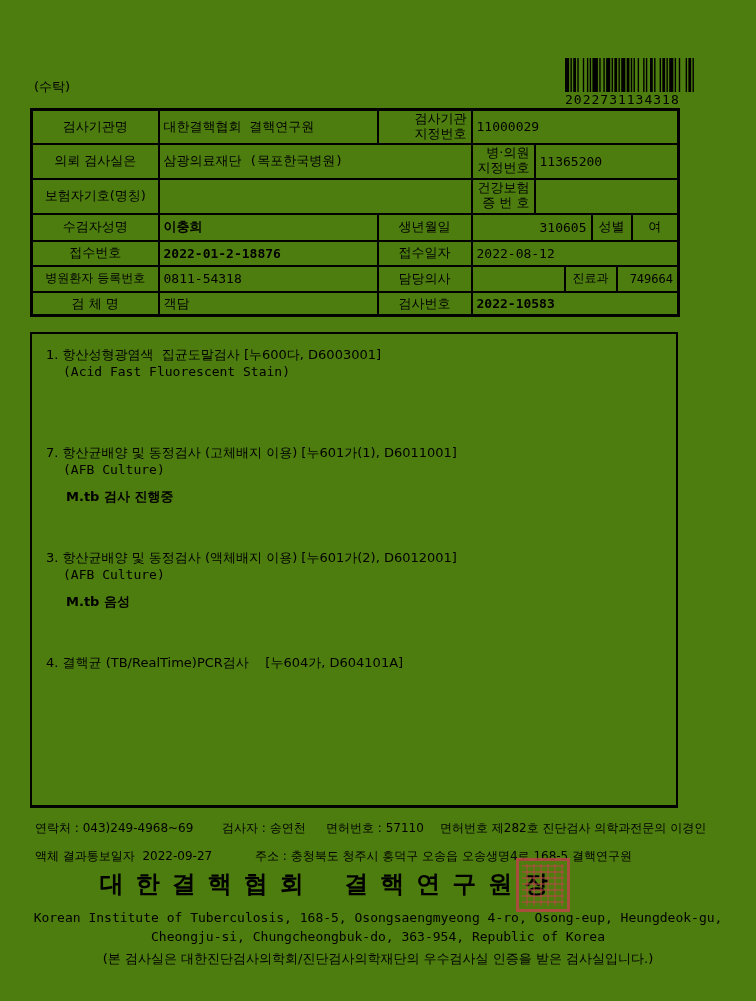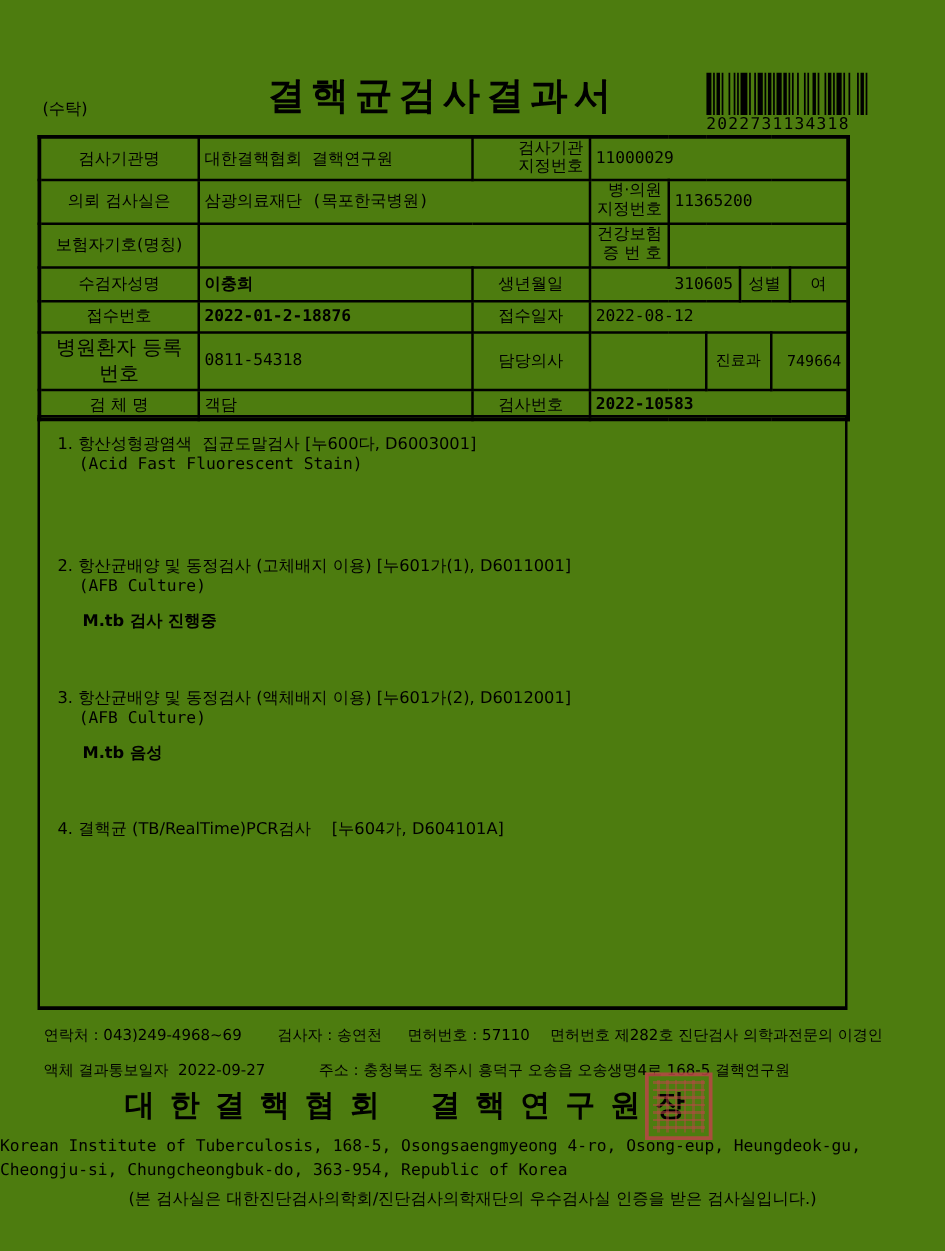--- a/index.html
+++ b/index.html
@@ -53,31 +53,30 @@
     font-size:24px; font-weight:bold; letter-spacing:12px; word-spacing:8px;
   }
   .stamp {
     position:absolute; left:516px; top:858px; width:54px; height:54px;
     border:3px solid rgba(186,70,70,.85);
     background:
       repeating-linear-gradient(0deg, rgba(186,70,70,.55) 0 2px, rgba(255,255,255,0) 2px 6px),
       repeating-linear-gradient(90deg, rgba(186,70,70,.45) 0 2px, rgba(255,255,255,0) 2px 7px);
     background-clip:content-box; padding:3px;
   }
-  .eng { position:absolute; left:0; width:756px; text-align:left; font-size:13px;
+  .eng { position:absolute; left:0; width:756px; text-align:center; font-size:13px;
     font-family:"DejaVu Sans Mono","Liberation Mono",monospace; }
   .kfoot { position:absolute; left:0; width:756px; text-align:center; font-size:13px; }
 </style>
 </head>
 <body>
 
 <div class="page">
 
   <div class="consign">(수탁)</div>
-  <div class="doc-title">결핵균검사결과서</div>
 
   <div class="barcode-wrap">
     <svg class="barcode" viewBox="0 0 133 34" preserveAspectRatio="none" id="barcode-svg">
         <rect x="0.00" y="0" width="4.11" height="34" fill="#000"></rect>
         <rect x="5.48" y="0" width="1.37" height="34" fill="#000"></rect>
         <rect x="8.23" y="0" width="2.74" height="34" fill="#000"></rect>
         <rect x="12.34" y="0" width="1.37" height="34" fill="#000"></rect>
         <rect x="17.82" y="0" width="1.37" height="34" fill="#000"></rect>
         <rect x="21.94" y="0" width="1.37" height="34" fill="#000"></rect>
         <rect x="24.68" y="0" width="1.37" height="34" fill="#000"></rect>
@@ -152,21 +151,21 @@
       <td class="lbl" colspan="2">성별</td>
       <td class="lbl">여</td>
     </tr>
     <tr style="height:25px">
       <td class="lbl">접수번호</td>
       <td class="val b">2022-01-2-18876</td>
       <td class="lbl">접수일자</td>
       <td class="val" colspan="6">2022-08-12</td>
     </tr>
     <tr style="height:26px">
-      <td class="lbl" style="font-size:16px">병원환자 등록번호</td>
+      <td class="lbl" style="font-size:12px">병원환자 등록번호</td>
       <td class="val">0811-54318</td>
       <td class="lbl">담당의사</td>
       <td colspan="2"></td>
       <td class="lbl" colspan="2" style="font-size:12px">진료과</td>
       <td class="valc" colspan="2" style="font-size:12px">749664</td>
     </tr>
     <tr style="height:24px">
       <td class="lbl">검 체 명</td>
       <td class="val" style="font-family:'DejaVu Sans','Liberation Sans',sans-serif">객담</td>
       <td class="lbl">검사번호</td>
@@ -174,21 +173,21 @@
     </tr>
   </tbody>
     </table>
 
   <div class="result-box">
     <div class="ritem" style="top:12px">
       <span class="l1">1. 항산성형광염색  집균도말검사 [누600다, D6003001]</span>
       <span class="l2">(Acid Fast Fluorescent Stain)</span>
     </div>
     <div class="ritem" style="top:110px">
-      <span class="l1">2. 항산균배양 및 동정검사 (고체배지 이용) [누601가(1), D6011001]</span>
+      <span class="l1">7. 항산균배양 및 동정검사 (고체배지 이용) [누601가(1), D6011001]</span>
       <span class="l2">(AFB Culture)</span>
       <span class="res">M.tb 검사 진행중</span>
     </div>
     <div class="ritem" style="top:215px">
       <span class="l1">3. 항산균배양 및 동정검사 (액체배지 이용) [누601가(2), D6012001]</span>
       <span class="l2">(AFB Culture)</span>
       <span class="res">M.tb 음성</span>
     </div>
     <div class="ritem" style="top:320px">
       <span class="l1">4. 결핵균 (TB/RealTime)PCR검사    [누604가, D604101A]</span>

